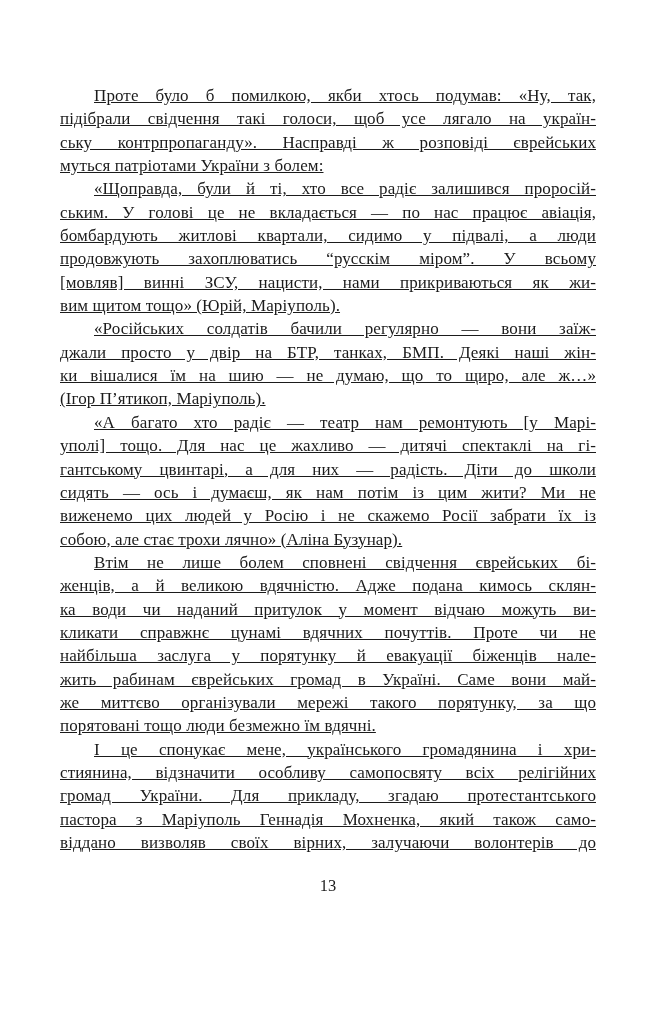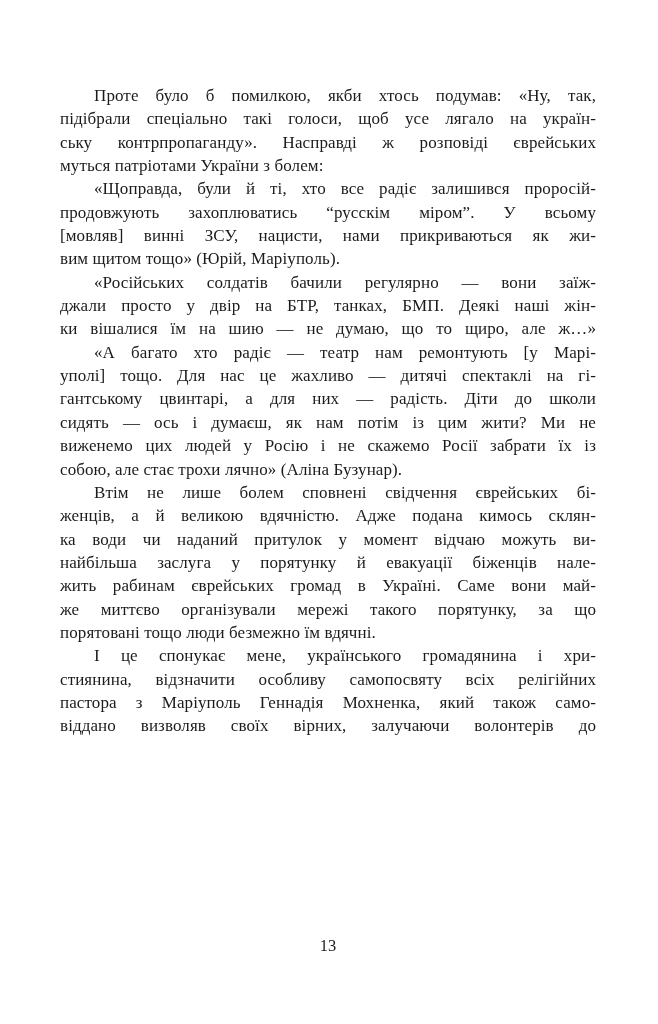--- a/index.html
+++ b/index.html
@@ -19,88 +19,94 @@
   }
   .text-block {
     position: absolute;
     left: 60px;
     top: 84px;
     width: 536px;
   }
   .paragraph {
     margin: 0;
     padding: 0;
+    text-decoration: underline;
   }
   .line {
     font-size: 17px;
     line-height: 23.35px;
     height: 23.35px;
     overflow: hidden;
     text-align: justify;
     text-align-last: justify;
     letter-spacing: 0.1px;
     white-space: nowrap;
   }
   .line.first {
     text-indent: 34px;
   }
   .line.lastline {
     text-align-last: left;
   }
   .page-number {
     position: absolute;
     left: 60px;
-    top: 935px;
+    top: 875px;
     width: 536px;
     text-align: center;
     font-size: 16.5px;
     line-height: 22px;
     color: #1b1b1b;
   }
 </style>
 </head>
 <body>
 
 <div class="page">
   <main class="text-block">
       <div class="paragraph">
         <div class="line first">Проте було б помилкою, якби хтось подумав: «Ну, так,</div>
-        <div class="line">підібрали спеціально такі голоси, щоб усе лягало на україн-</div>
+        <div class="line">підібрали свідчення такі голоси, щоб усе лягало на україн-</div>
         <div class="line">ську контрпропаганду». Насправді ж розповіді єврейських</div>
         <div class="line lastline">муться патріотами України з болем:</div>
       </div>
       <div class="paragraph">
         <div class="line first">«Щоправда, були й ті, хто все радіє залишився проросій-</div>
+        <div class="line">ським. У голові це не вкладається — по нас працює авіація,</div>
+        <div class="line">бомбардують житлові квартали, сидимо у підвалі, а люди</div>
         <div class="line">продовжують захоплюватись “русскім міром”. У всьому</div>
         <div class="line">[мовляв] винні ЗСУ, нацисти, нами прикриваються як жи-</div>
         <div class="line lastline">вим щитом тощо» (Юрій, Маріуполь).</div>
       </div>
       <div class="paragraph">
         <div class="line first">«Російських солдатів бачили регулярно — вони заїж-</div>
         <div class="line">джали просто у двір на БТР, танках, БМП. Деякі наші жін-</div>
         <div class="line">ки вішалися їм на шию — не думаю, що то щиро, але ж…»</div>
+        <div class="line lastline">(Ігор П’ятикоп, Маріуполь).</div>
       </div>
       <div class="paragraph">
         <div class="line first">«А багато хто радіє — театр нам ремонтують [у Марі-</div>
         <div class="line">уполі] тощо. Для нас це жахливо — дитячі спектаклі на гі-</div>
         <div class="line">гантському цвинтарі, а для них — радість. Діти до школи</div>
         <div class="line">сидять — ось і думаєш, як нам потім із цим жити? Ми не</div>
         <div class="line">виженемо цих людей у Росію і не скажемо Росії забрати їх із</div>
         <div class="line lastline">собою, але стає трохи лячно» (Аліна Бузунар).</div>
       </div>
       <div class="paragraph">
         <div class="line first">Втім не лише болем сповнені свідчення єврейських бі-</div>
         <div class="line">женців, а й великою вдячністю. Адже подана кимось склян-</div>
         <div class="line">ка води чи наданий притулок у момент відчаю можуть ви-</div>
+        <div class="line">кликати справжнє цунамі вдячних почуттів. Проте чи не</div>
         <div class="line">найбільша заслуга у порятунку й евакуації біженців нале-</div>
         <div class="line">жить рабинам єврейських громад в Україні. Саме вони май-</div>
         <div class="line">же миттєво організували мережі такого порятунку, за що</div>
         <div class="line lastline">порятовані тощо люди безмежно їм вдячні.</div>
       </div>
       <div class="paragraph">
         <div class="line first">І це спонукає мене, українського громадянина і хри-</div>
         <div class="line">стиянина, відзначити особливу самопосвяту всіх релігійних</div>
+        <div class="line">громад України. Для прикладу, згадаю протестантського</div>
         <div class="line">пастора з Маріуполь Геннадія Мохненка, який також само-</div>
         <div class="line">віддано визволяв своїх вірних, залучаючи волонтерів до</div>
       </div>
     </main>
   <div class="page-number">13</div>
 </div>
 
 </body></html>

